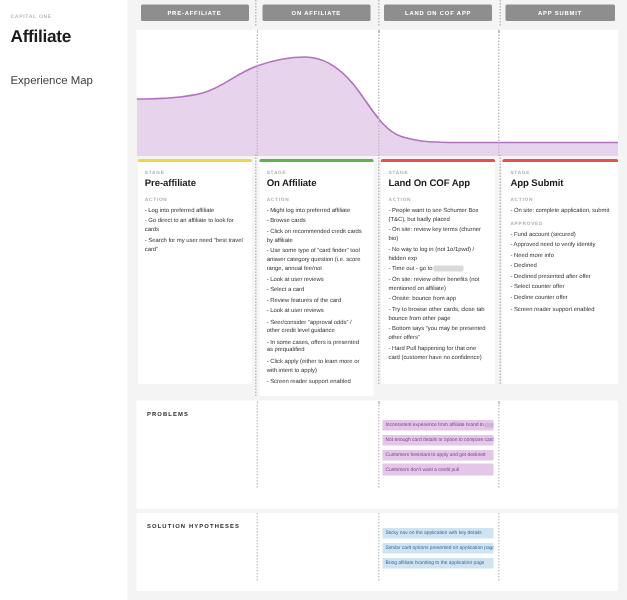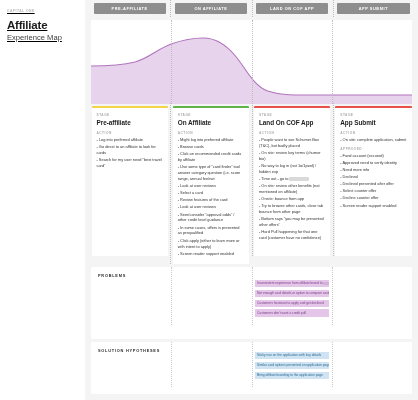--- a/index.html
+++ b/index.html
@@ -19,42 +19,41 @@
     background: #ffffff;
   }
 
   
   #title-panel {
     position: absolute;
     left: 0; top: 0;
     width: 85px; height: 400px;
     background: #ffffff;
     padding: 9px 7px 0 7px;
-    text-decoration: underline;
   }
   #brand-mark {
     display: block;
     font-size: 3.4px;
     letter-spacing: 0.45px;
     font-weight: bold;
     color: #b8b8b8;
     margin-bottom: 6px;
     white-space: nowrap;
   }
   #doc-title {
     font-size: 11.5px;
     font-weight: bold;
     color: #1c1c1c;
     letter-spacing: -0.2px;
     line-height: 1.1;
   }
   #doc-subtitle {
     font-size: 7.6px;
     color: #3a3a3a;
-    margin-top: 2px;
+    margin-top: 18px;
     line-height: 1.15;
   }
 
   
   #grid {
     position: absolute;
     left: 85px; top: 0;
     width: 333px; height: 400px;
     background: #f4f4f4;
     padding: 3px 4px 5px 4px;

